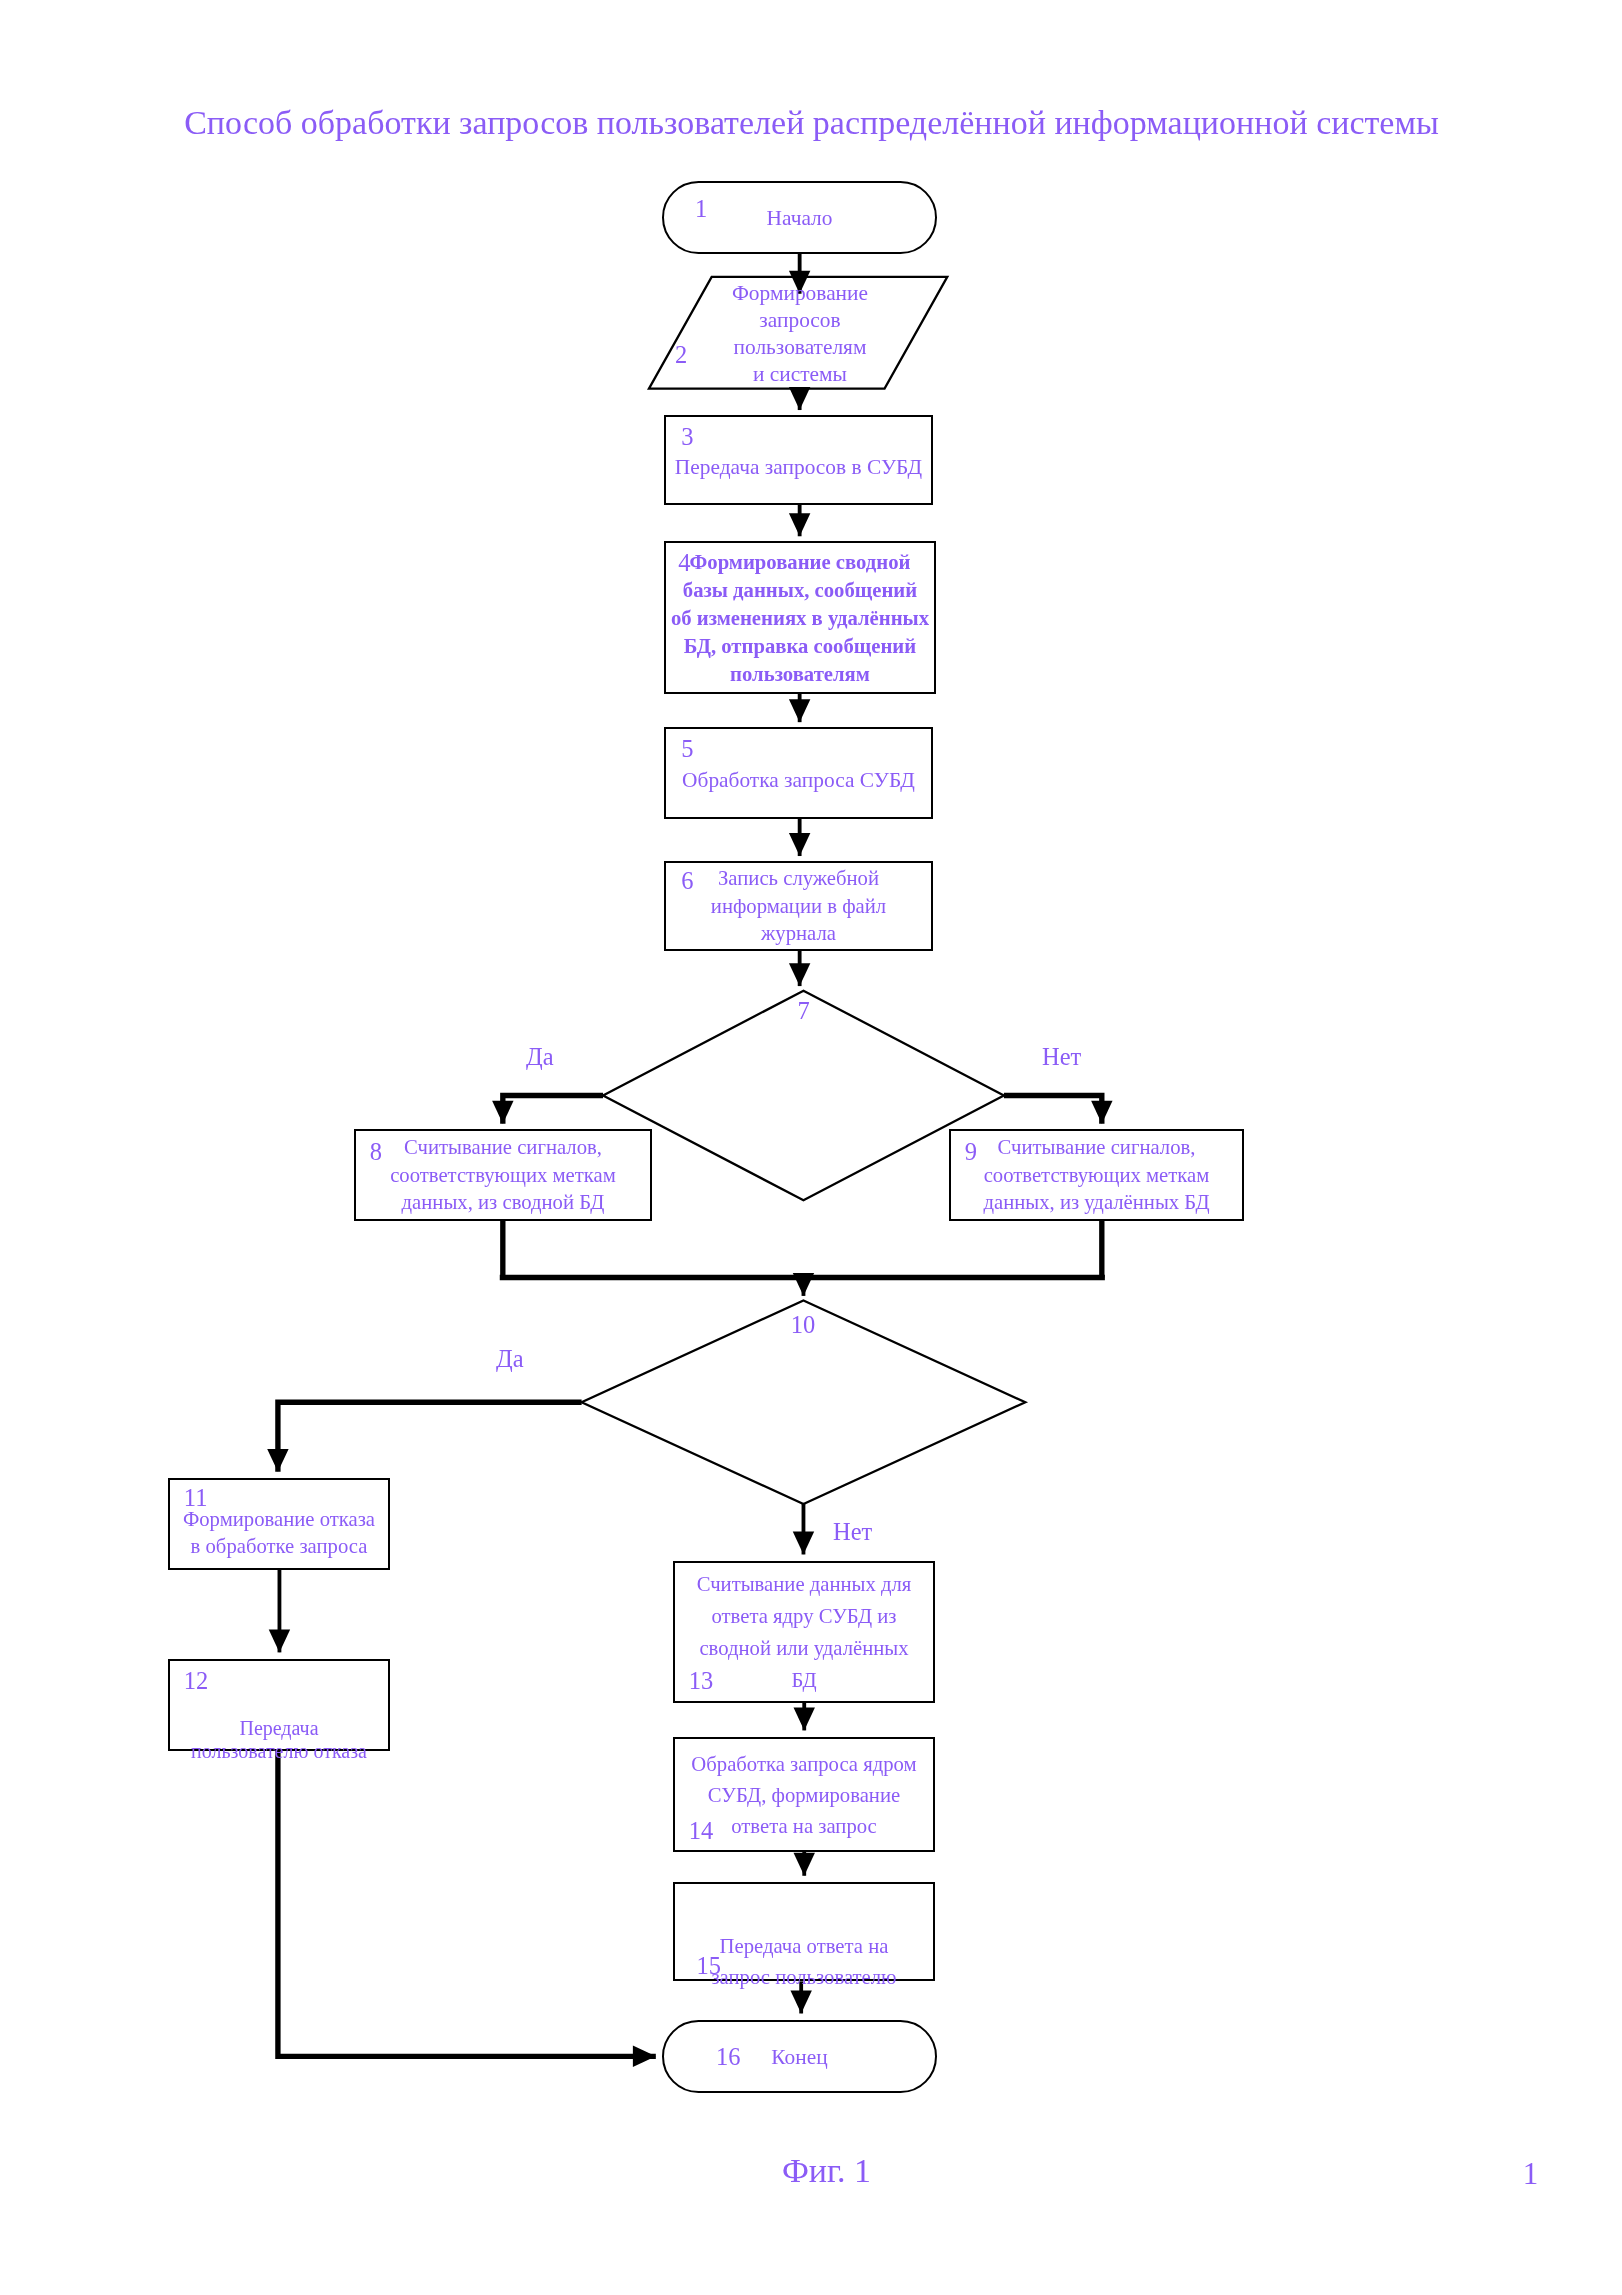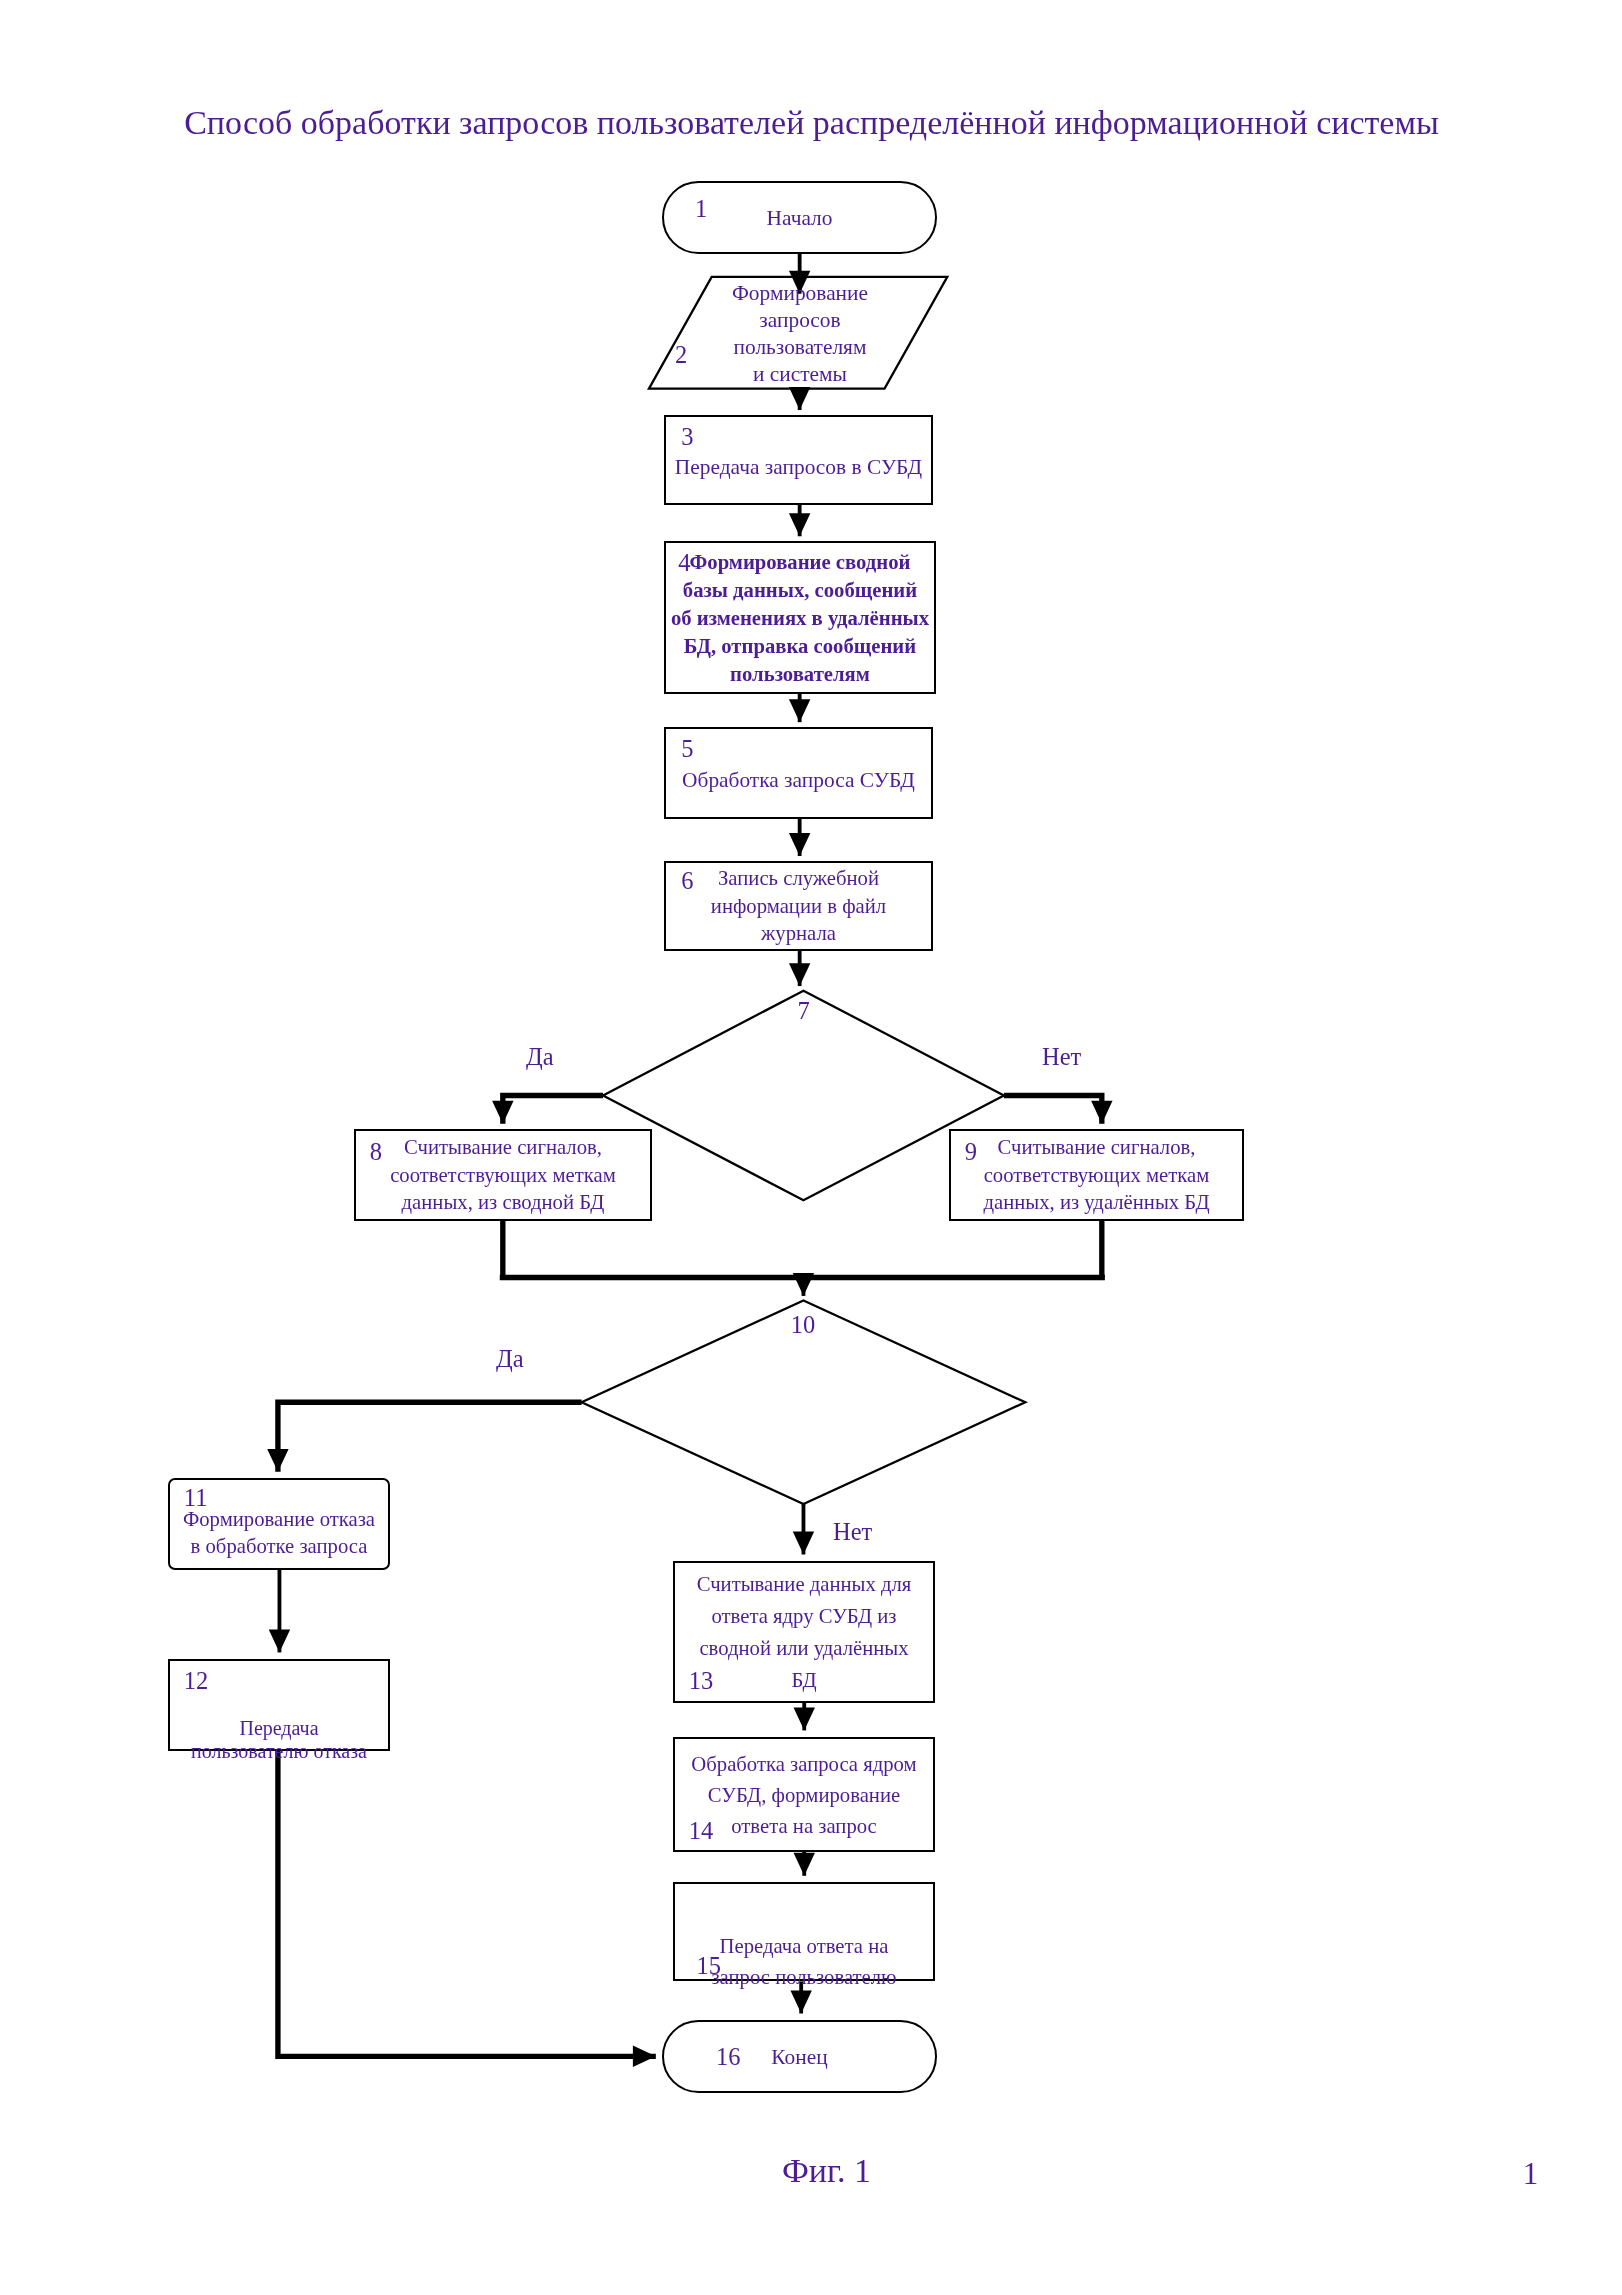--- a/index.html
+++ b/index.html
@@ -1,18 +1,18 @@
 <!DOCTYPE html>
 <html style="font-size:12.2px"><head>
 <meta charset="utf-8">
 <style>
   html,body{margin:0;padding:0;background:#e8e8e8;}
   #page{
     position:relative;width:1623px;height:2295px;background:#ffffff;
-    font-family:"Liberation Serif","DejaVu Serif",serif;color:#4c1d95;
+    font-family:"Liberation Serif","DejaVu Serif",serif;color:#8b5cf6;
     overflow:hidden;
   }
   #connectors{position:absolute;left:0;top:0;z-index:1;}
   .node{position:absolute;z-index:2;box-sizing:border-box;}
   .rect{border:2.3px solid #000;background:#fff;}
   .oval{border:2.3px solid #000;background:#fff;border-radius:46px;}
   .ghost{background:transparent;border:none;}
   .lbl{
     position:absolute;left:0;right:0;top:50%;transform:translateY(-50%);
     text-align:center;white-space:pre-line;
@@ -135,21 +135,21 @@
     <span class="num" style="left:13.8px;top:9.2px;">9</span>
     <div class="lbl" style="font-size:20.7px;line-height:27.5px;">Считывание сигналов,
 соответствующих меткам
 данных, из удалённых БД</div>
   </div>
 
   <span class="num" style="left:784px;top:1313px;width:38px;text-align:center;">10</span>
   <span class="edge-label" style="left:496px;top:1347px;">Да</span>
   <span class="edge-label" style="left:833px;top:1520px;">Нет</span>
 
-  <div class="node rect" style="left:168px;top:1478px;width:222px;height:92px;border-radius:7px;">
+  <div class="node rect" style="left:168px;top:1478px;width:222px;height:92px;">
     <span class="num" style="left:13.8px;top:6.1px;">11</span>
     <div class="lbl" style="top:60%;font-size:20.7px;line-height:27.5px;">Формирование отказа
 в обработке запроса</div>
   </div>
 
   <div class="node rect" style="left:168px;top:1659px;width:222px;height:92px;">
     <span class="num" style="left:13.8px;top:7.7px;">12</span>
     <div class="lbl" style="top:58%;font-size:20px;line-height:23px;margin-top:28px;">Передача
 пользователю отказа</div>
   </div>

